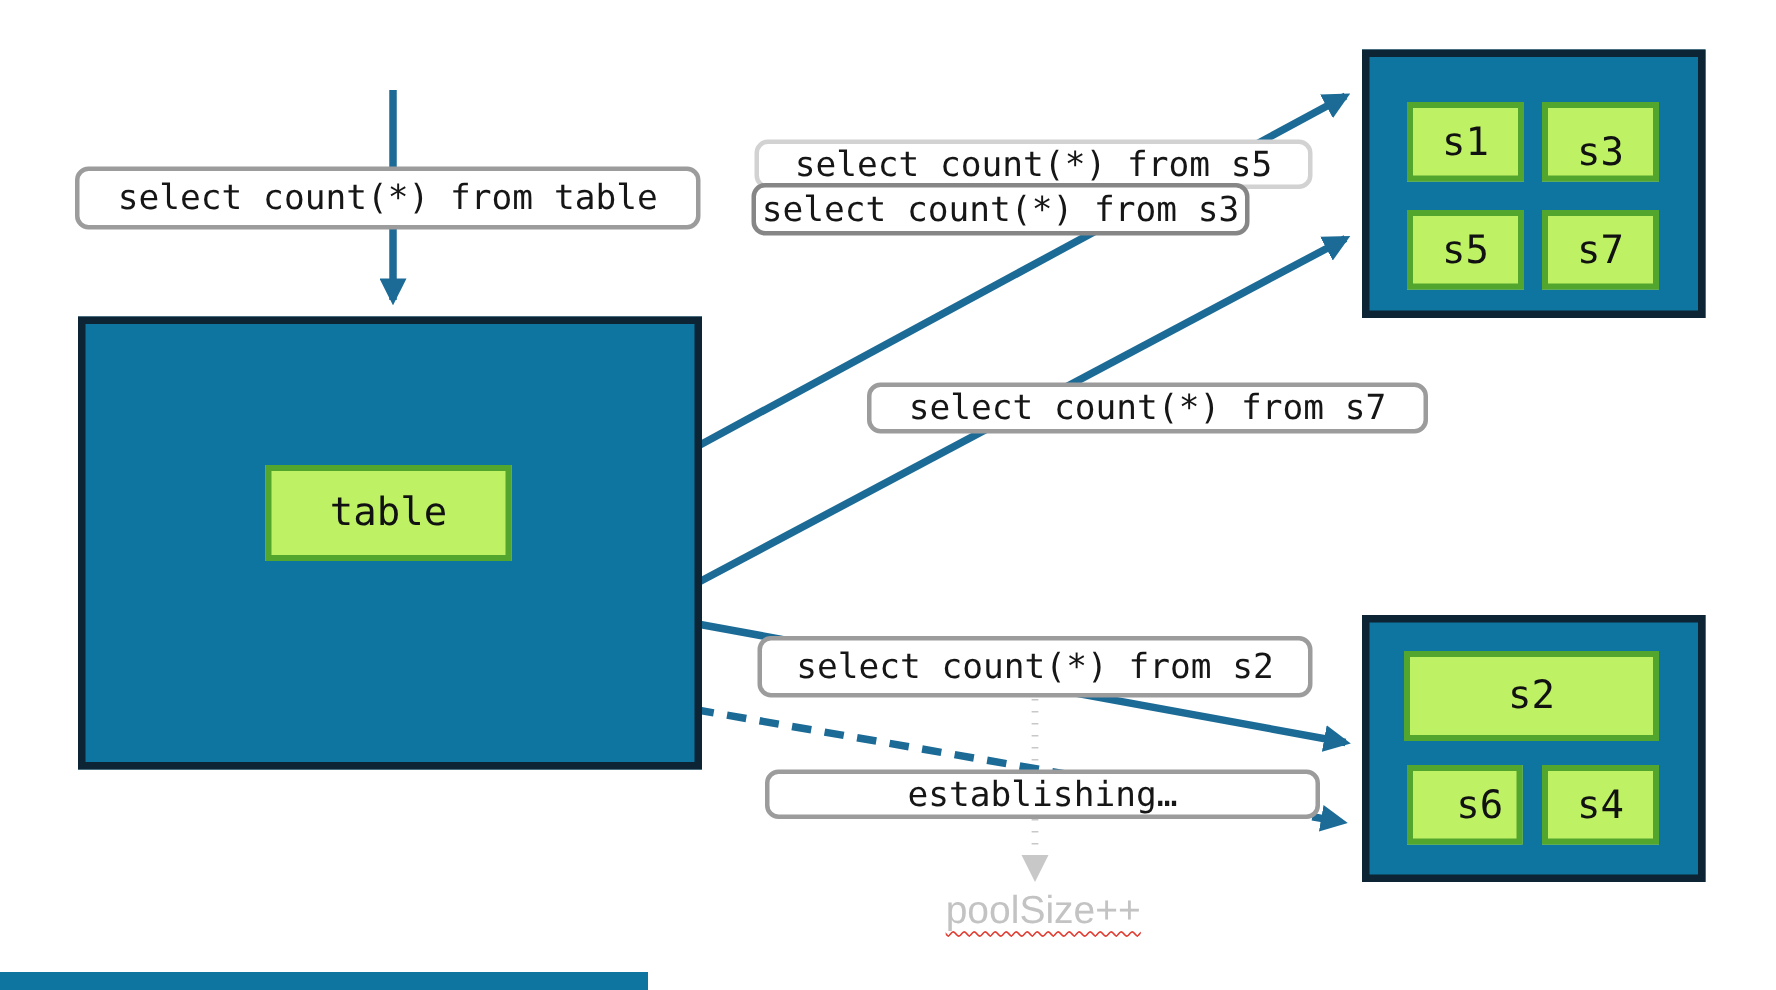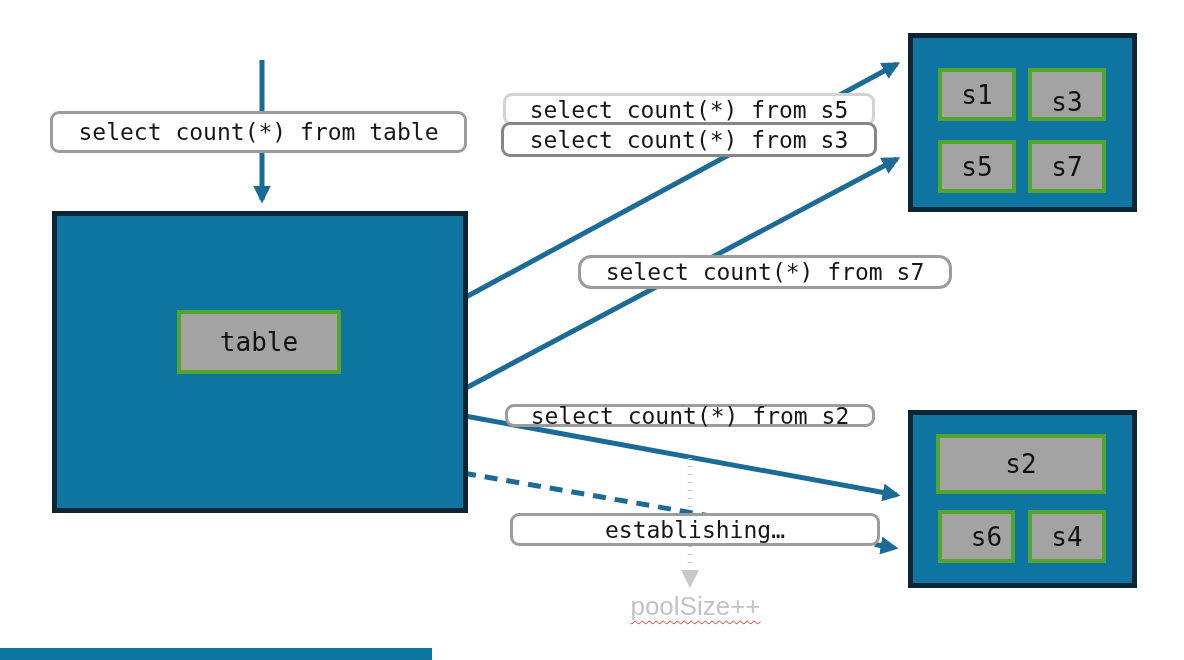--- a/index.html
+++ b/index.html
@@ -11,21 +11,21 @@
   .arrow-layer{position:absolute;left:0;top:0;z-index:1;}
   .query-label{
     position:absolute;background:#ffffff;border:3px solid #9c9c9c;border-radius:9px;
     display:flex;align-items:center;justify-content:center;
     font-size:23px;color:#161616;white-space:nowrap;z-index:3;
   }
   .shard-container{
     position:absolute;background:#0e74a0;border:5px solid #0c2433;z-index:2;
   }
   .shard-box{
-    position:absolute;background:#a3a3a3;border:4px solid #52a62e;
+    position:absolute;background:#bef264;border:4px solid #52a62e;
     display:flex;align-items:center;justify-content:center;
     font-size:26px;color:#111111;z-index:3;
   }
   .pool-note{
     position:absolute;left:608px;top:591px;width:175px;height:34px;
     display:flex;align-items:flex-start;justify-content:center;
     font-family:"Liberation Sans",sans-serif;font-size:26px;color:#c3c3c3;z-index:3;
     text-decoration:underline wavy #e03c31;
     -webkit-text-decoration:underline wavy #e03c31;
     text-decoration-thickness:1px;text-underline-offset:5px;
@@ -65,27 +65,27 @@
   </div>
 
   <div class="shard-container" style="left:52px;top:211px;width:416px;height:302px;"></div>
   <div class="shard-box" style="left:177px;top:310px;width:164px;height:64px;">
     <span>table</span>
   </div>
 
   <div class="query-label" style="left:503px;top:93px;width:372px;height:33px;border-color:#d2d2d2;z-index:3;">
     <span>select count(*) from s5</span>
   </div>
-  <div class="query-label" style="left:501px;top:122px;width:376px;height:35px;border-color:#868686;z-index:4;justify-content:center;">
+  <div class="query-label" style="left:501px;top:122px;width:332px;height:35px;border-color:#868686;z-index:4;justify-content:center;">
     <span>select count(*) from s3</span>
   </div>
-  <div class="query-label" style="left:578px;top:255px;width:374px;height:34px;border-radius:13px;">
+  <div class="query-label" style="left:578px;top:255px;width:374px;height:34px;">
     <span>select count(*) from s7</span>
   </div>
-  <div class="query-label" style="left:505px;top:404px;width:370px;height:23px;">
+  <div class="query-label" style="left:505px;top:424px;width:370px;height:41px;">
     <span>select count(*) from s2</span>
   </div>
   <div class="query-label" style="left:510px;top:513px;width:370px;height:33px;">
     <span>establishing…</span>
   </div>
 
   <div class="shard-container" style="left:908px;top:33px;width:229px;height:179px;"></div>
   <div class="shard-box" style="left:938px;top:68px;width:78px;height:53px;">
     <span>s1</span>
   </div>

